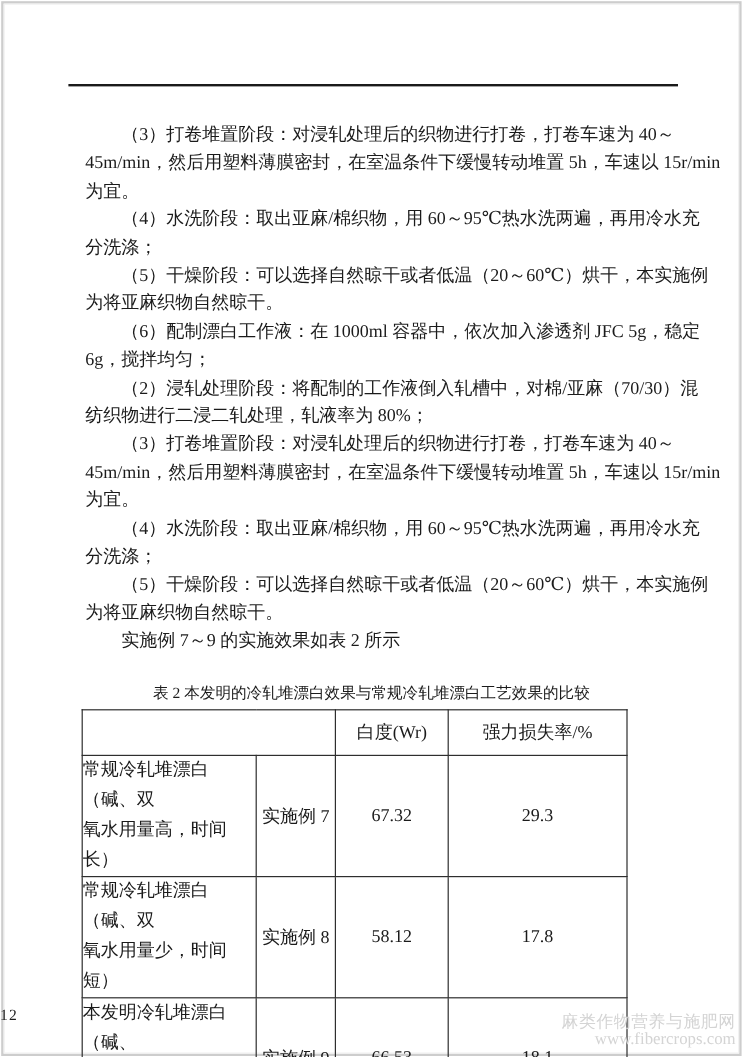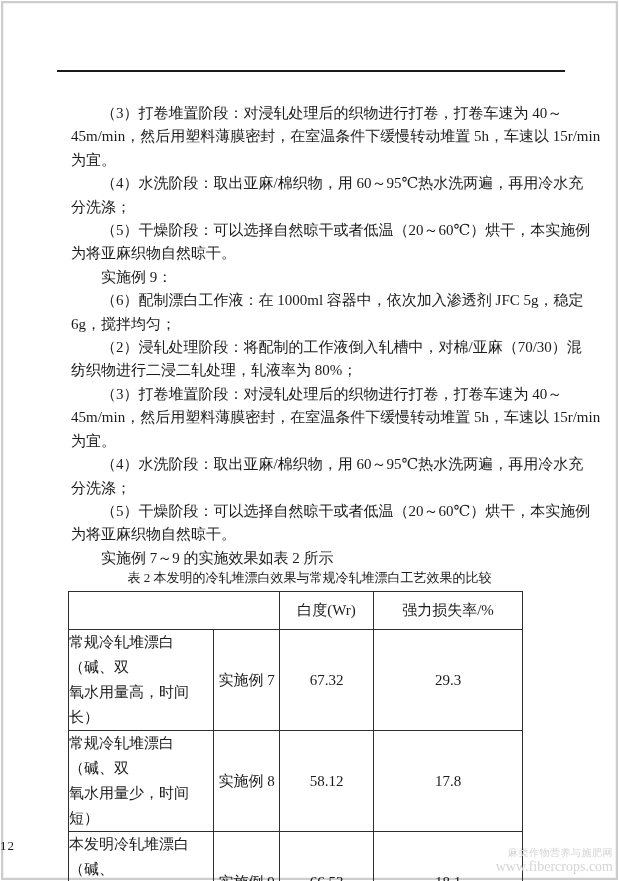--- a/index.html
+++ b/index.html
@@ -62,41 +62,40 @@
   }
   td.center, th { text-align: center; vertical-align: middle; }
   .page-number {
     position: absolute; top: 838px; left: 0; width: 619px;
     text-align: left; font-size: 13px; letter-spacing: 1px;
   }
   .watermark {
     position: absolute; right: 6px; bottom: 7px;
     text-align: right; line-height: 14px;
   }
-  .watermark .wm-cn { font-size: 10px; letter-spacing: 0.5px; }
+  .watermark .wm-cn { font-size: 14px; letter-spacing: 0.5px; }
   .watermark .wm-url { font-size: 14px; }
 </style>
 </head>
 <body>
 
 <div class="page" style="color: rgb(27, 27, 27);">
   <div class="scan-frame"></div>
   <div class="scan-frame-inner"></div>
 
   <div class="header-rule"></div>
 
   <div class="body-text" id="body-lines">
       <div class="line indent">（3）打卷堆置阶段：对浸轧处理后的织物进行打卷，打卷车速为 40～</div>
       <div class="line">45m/min，然后用塑料薄膜密封，在室温条件下缓慢转动堆置 5h，车速以 15r/min</div>
       <div class="line">为宜。</div>
       <div class="line indent">（4）水洗阶段：取出亚麻/棉织物，用 60～95℃热水洗两遍，再用冷水充</div>
       <div class="line">分洗涤；</div>
       <div class="line indent">（5）干燥阶段：可以选择自然晾干或者低温（20～60℃）烘干，本实施例</div>
       <div class="line">为将亚麻织物自然晾干。</div>
-      <div class="line indent">实施例 9：</div>
       <div class="line indent">（6）配制漂白工作液：在 1000ml 容器中，依次加入渗透剂 JFC 5g，稳定</div>
       <div class="line">6g，搅拌均匀；</div>
       <div class="line indent">（2）浸轧处理阶段：将配制的工作液倒入轧槽中，对棉/亚麻（70/30）混</div>
       <div class="line">纺织物进行二浸二轧处理，轧液率为 80%；</div>
       <div class="line indent">（3）打卷堆置阶段：对浸轧处理后的织物进行打卷，打卷车速为 40～</div>
       <div class="line">45m/min，然后用塑料薄膜密封，在室温条件下缓慢转动堆置 5h，车速以 15r/min</div>
       <div class="line">为宜。</div>
       <div class="line indent">（4）水洗阶段：取出亚麻/棉织物，用 60～95℃热水洗两遍，再用冷水充</div>
       <div class="line">分洗涤；</div>
       <div class="line indent">（5）干燥阶段：可以选择自然晾干或者低温（20～60℃）烘干，本实施例</div>

